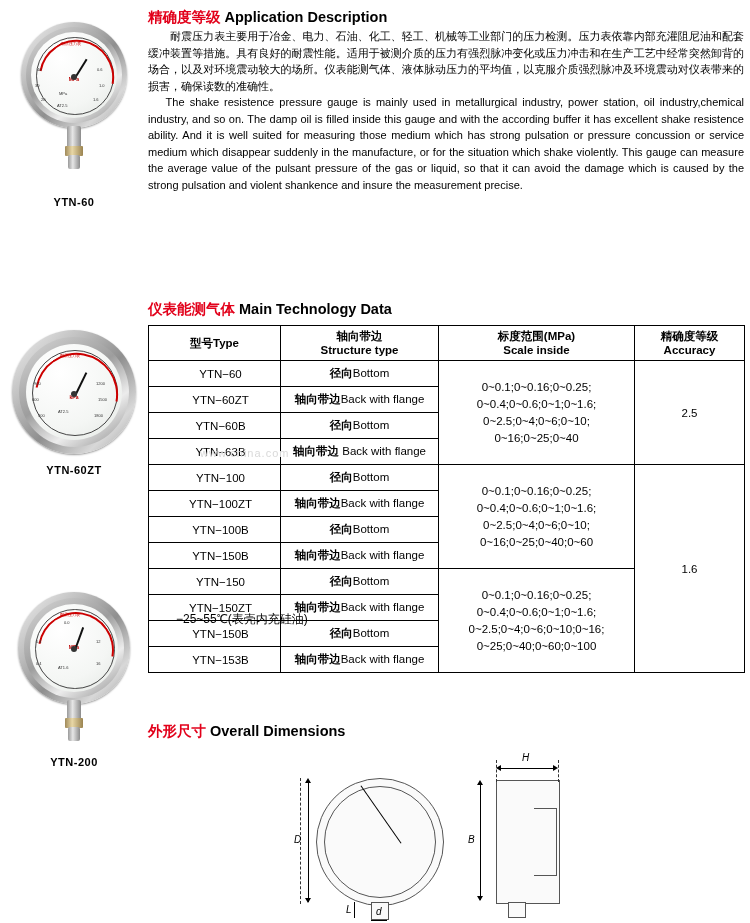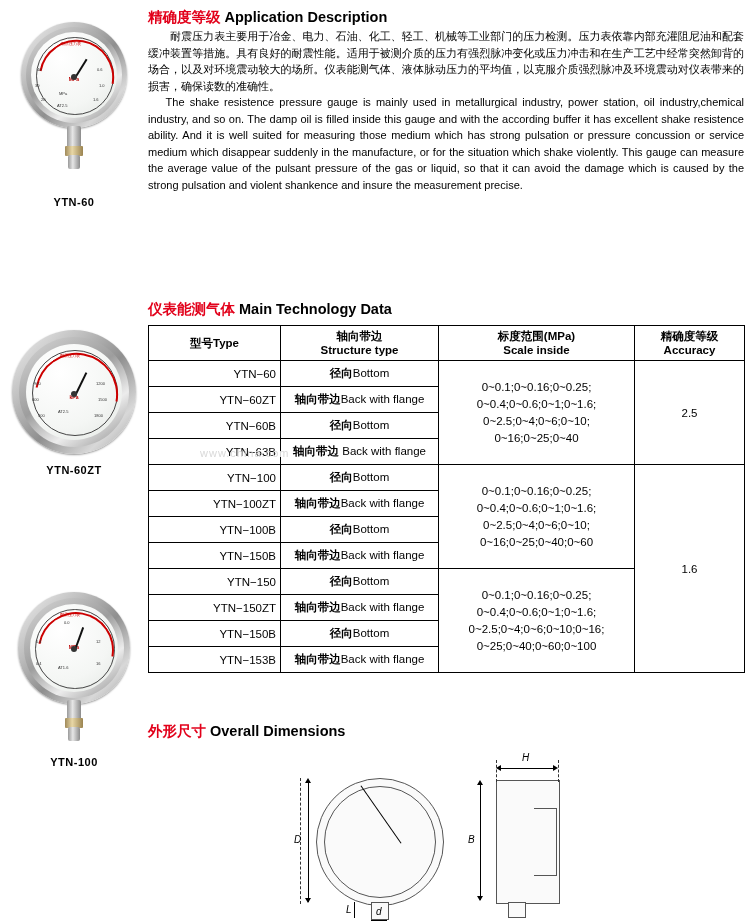--- a/index.html
+++ b/index.html
@@ -179,21 +179,21 @@
     padding: 2px 4px;
     text-align: center;
     vertical-align: middle;
   }
   table.tech th {
     font-weight: bold;
     line-height: 14px;
     padding: 3px 2px;
   }
   table.tech td.type {
-    text-align: right;
+    text-align: center;
     padding-left: 16px;
     height: 21px;
   }
   table.tech td.struct {
     font-size: 11.5px;
   }
   .cn { font-weight: bold; }
   .scale-cell {
     font-size: 11.5px;
     line-height: 17px;
@@ -348,21 +348,21 @@
           <div class="mini" style="left:66px;top:58px;">16</div>
           <div class="logo" style="top:40px;">MPa</div>
           <div class="mini" style="left:28px;top:62px;">AT1.6</div>
           <div class="needle" style="left:44px;top:22px;width:2px;height:24px;transform:rotate(20deg);"></div>
           <div class="hub" style="left:41px;top:42px;width:6px;height:6px;"></div>
         </div>
         <div class="stem" style="top:110px;width:14px;height:20px;"></div>
         <div class="nut" style="top:128px;width:18px;height:10px;"></div>
         <div class="stem" style="top:137px;width:12px;height:14px;"></div>
       </div>
-      <div class="gauge-caption">YTN-100</div>
+      <div class="gauge-caption">YTN-200</div>
     </div>
   </div>
 
   <div class="content">
 
     <h2 class="section sec1">
       <span>精确度等级</span><span class="en"> Application Description</span>
     </h2>
 
     <div class="para-wrap">
@@ -496,20 +496,23 @@
             <td class="struct">
               <span class="cn">轴向带边</span><span>Back with flange</span>
             </td>
           </tr>
         </tbody>
       </table>
       <div class="watermark" style="left:52px;top:122px;">www.china.com</div>
     </div>
 
     <div class="notes">
+      <div class="note-row note-sub">
+        <span>−25~55℃(表壳内充硅油)</span>
+      </div>
     </div>
 
     <h2 class="section sec3">
       <span>外形尺寸</span><span class="en"> Overall Dimensions</span>
     </h2>
 
     <div class="dim-area">
 
       <div class="gaugeoutline" style="left:168px;top:28px;width:126px;height:126px;"></div>
       <div class="gaugeoutline" style="left:176px;top:36px;width:110px;height:110px;border-width:1px;"></div>

